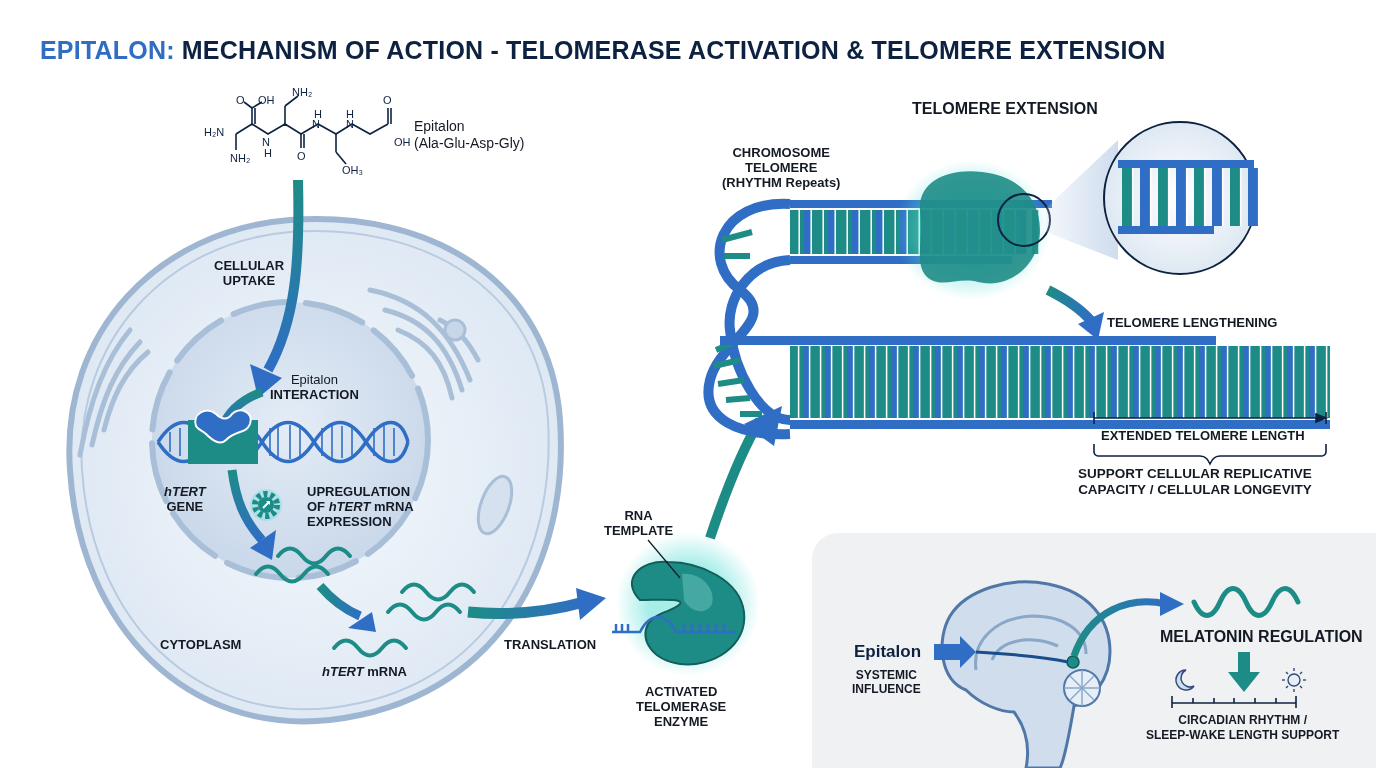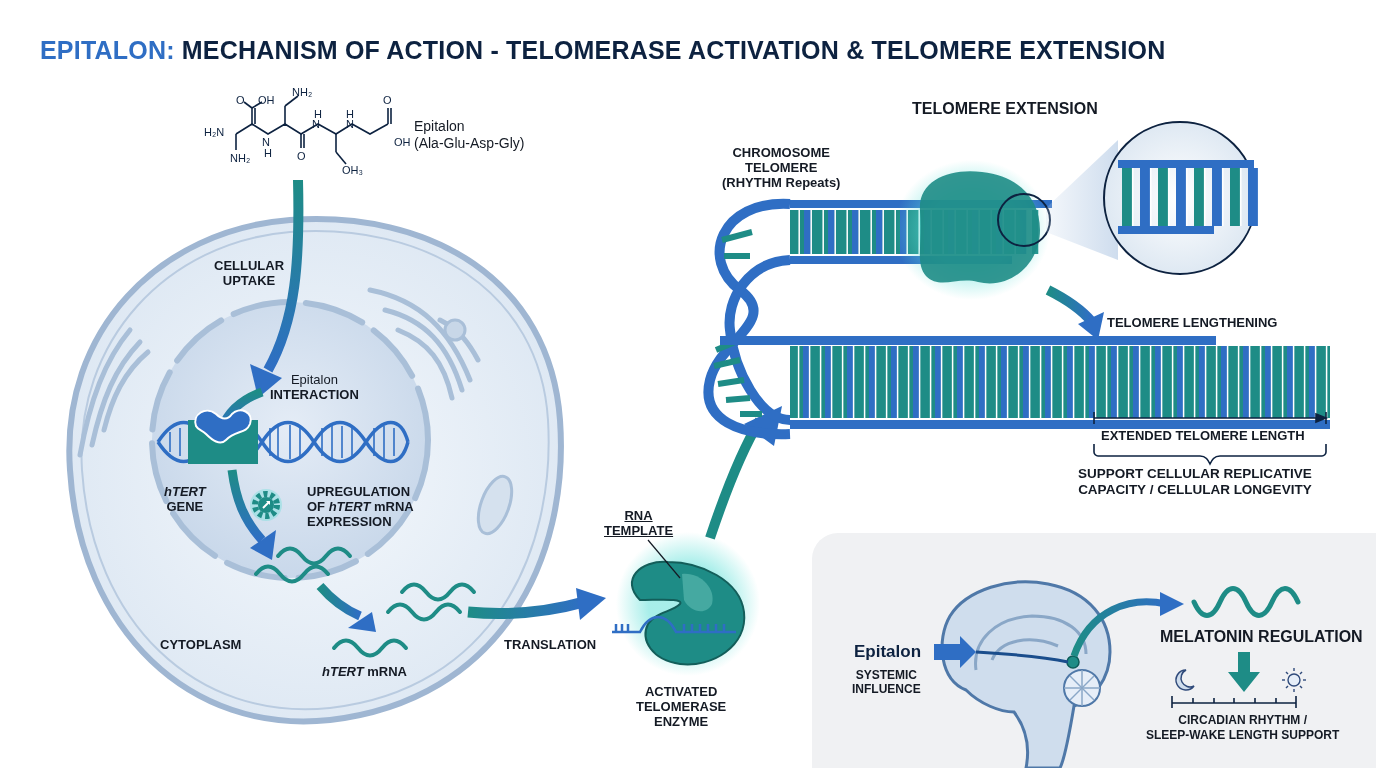--- a/index.html
+++ b/index.html
@@ -472,21 +472,21 @@
   </div>
 
   <div class="lbl" style="left:160px;top:637px;">CYTOPLASM</div>
 
   <div class="lbl" style="left:322px;top:664px;">
     <i class="it">hTERT</i><span> mRNA</span>
   </div>
 
   <div class="lbl" style="left:504px;top:637px;">TRANSLATION</div>
 
-  <div class="lbl" style="left:604px;top:508px;text-decoration:underline;">
+  <div class="lbl" style="left:604px;top:508px;">
     <div>RNA</div>
     <div>TEMPLATE</div>
   </div>
 
   <div class="lbl" style="left:636px;top:684px;">
     <div>ACTIVATED</div>
     <div>TELOMERASE</div>
     <div>ENZYME</div>
   </div>
 

